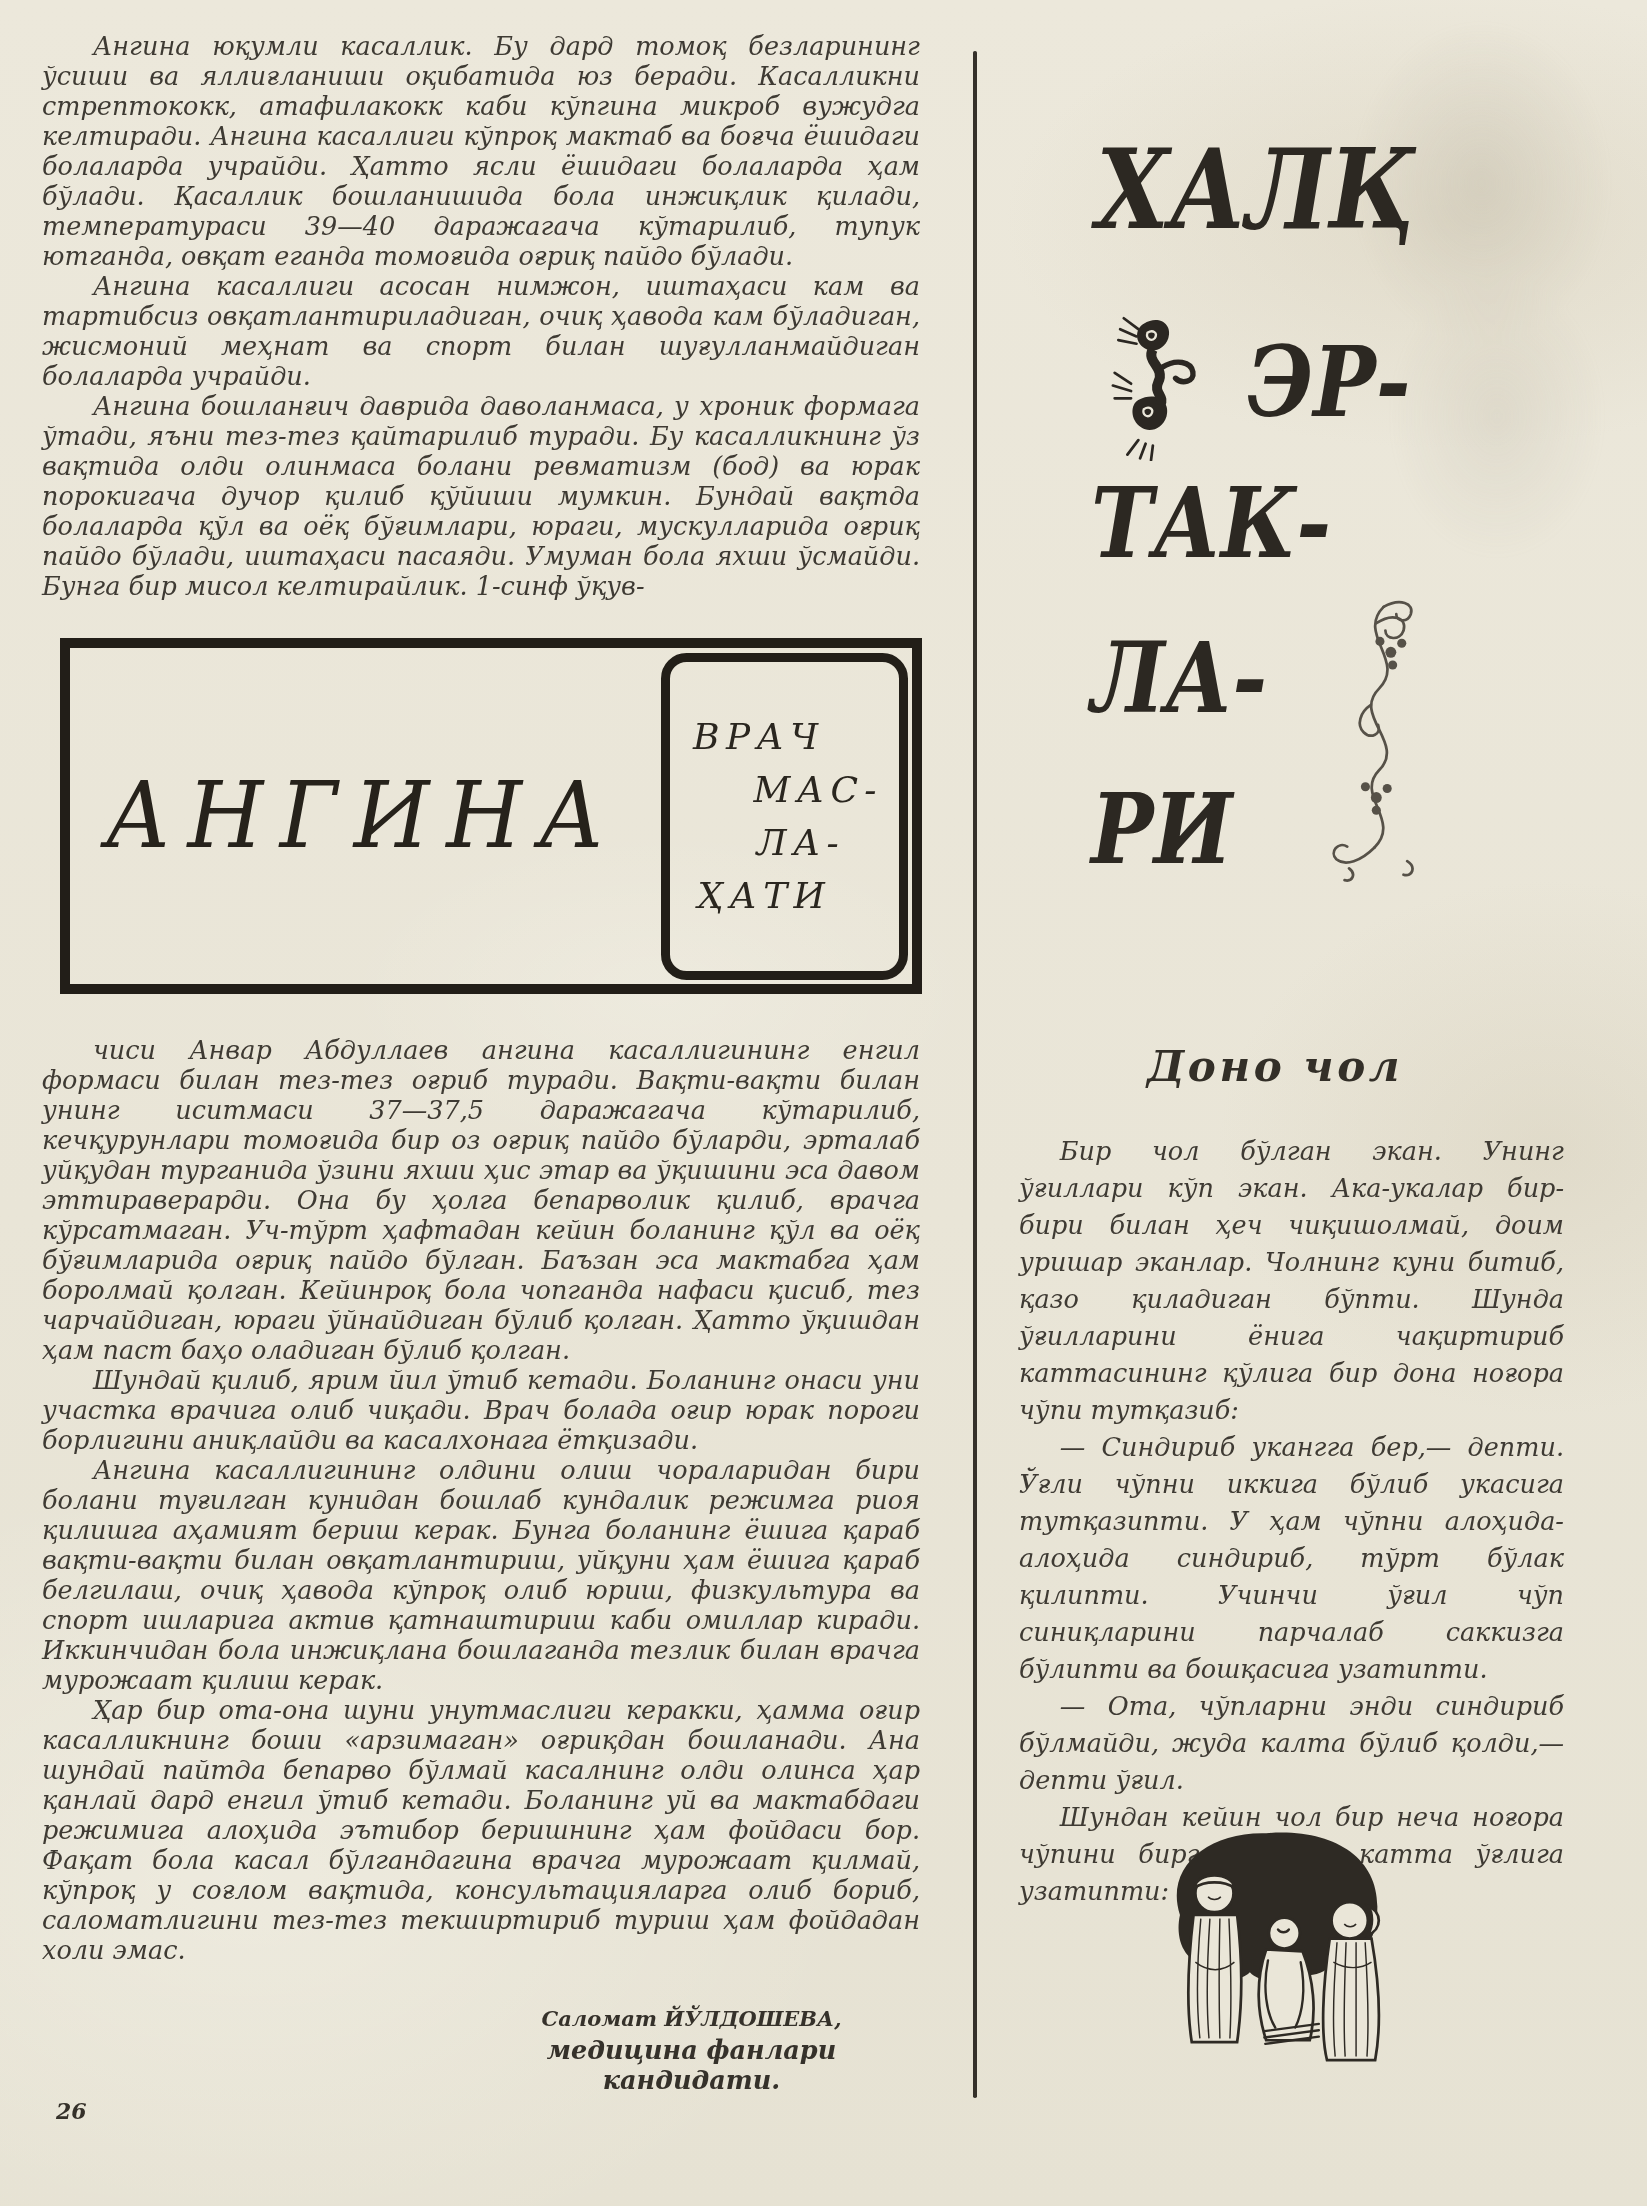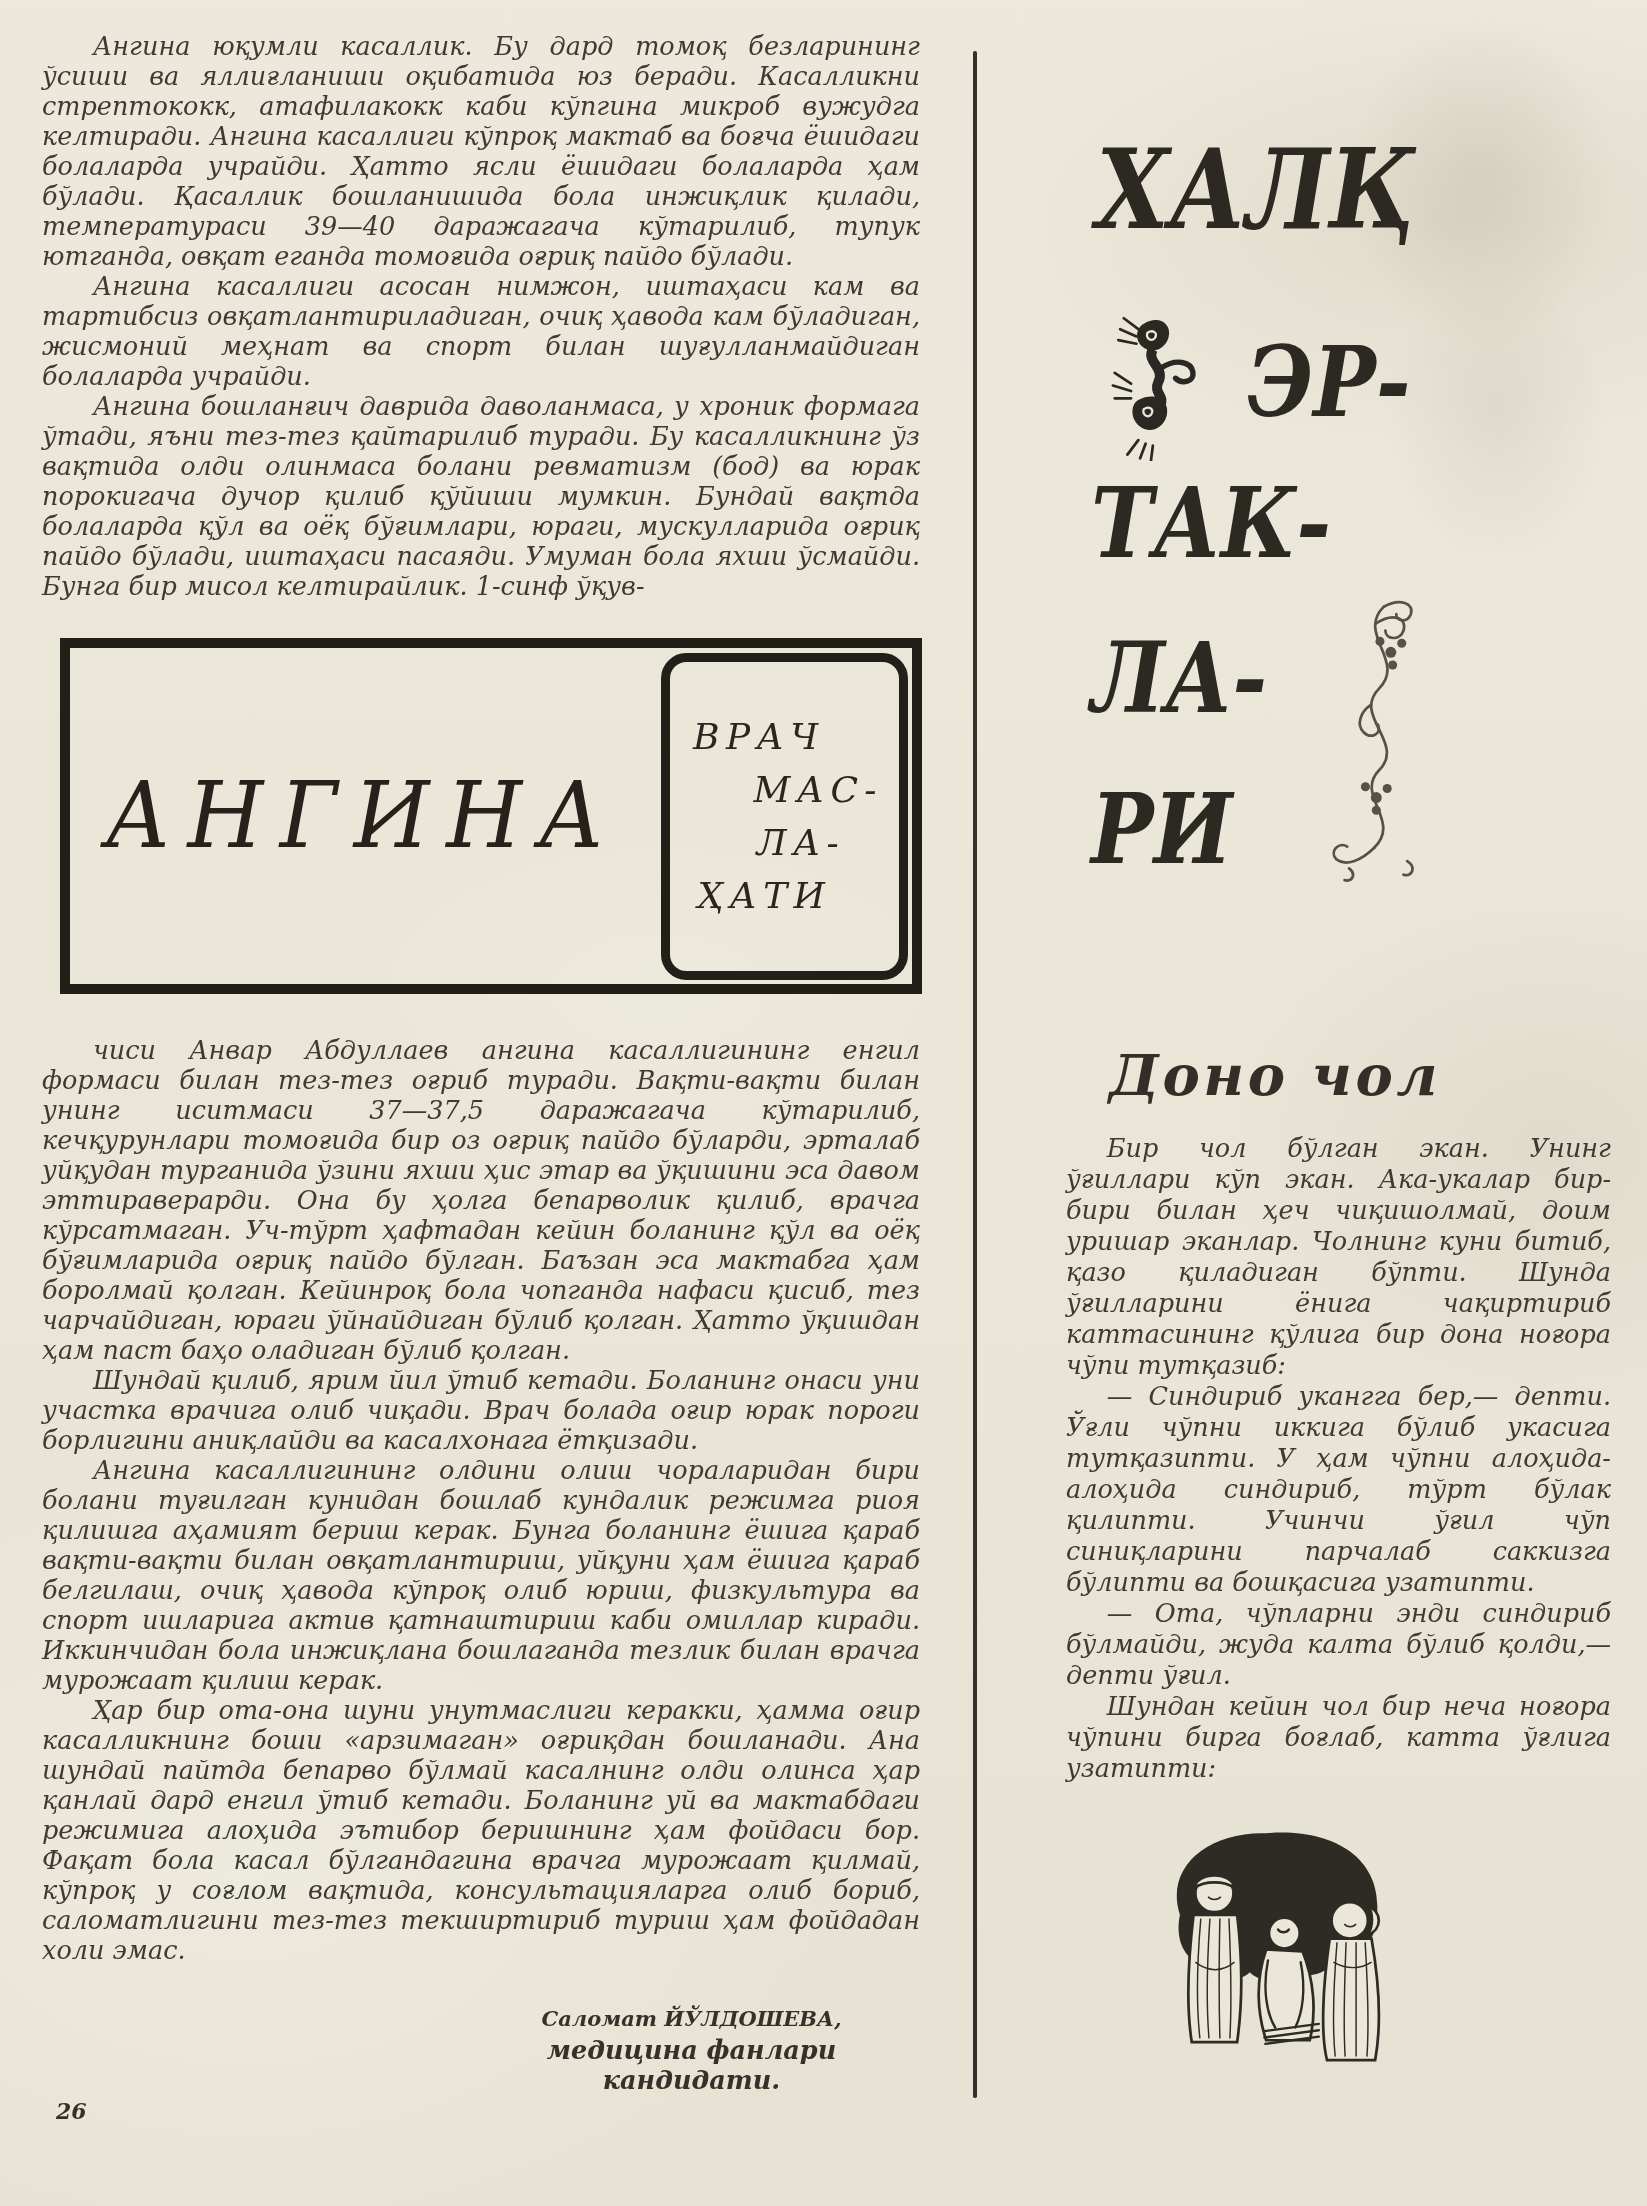--- a/index.html
+++ b/index.html
@@ -46,22 +46,22 @@
   .rubric{position:absolute;font-weight:bold;color:#2c2822;transform-origin:left top;transform:scaleX(.85);white-space:nowrap;}
   .rubric-halk{left:1096px;top:124px;font-size:111px;}
   .rubric-er {left:1247px;top:324px;font-size:98px;}
   .rubric-tak{left:1091px;top:465px;font-size:98px;}
   .rubric-la {left:1091px;top:620px;font-size:98px;}
   .rubric-ri {left:1091px;top:771px;font-size:98px;}
   .orn{position:absolute;}
   .orn-bird{left:1111px;top:311px;}
   .orn-vine{left:1320px;top:596px;}
   .story-title{position:absolute;left:1066px;top:1042px;width:418px;margin:0;text-align:center;
-    font-size:56px;letter-spacing:3.6px;font-weight:600;color:#332f28;}
-  .story{position:absolute;left:1066px;top:1133px;width:545px;font-size:25.5px;line-height:31px;text-align:justify;}
+    font-size:42px;letter-spacing:3.6px;font-weight:600;color:#332f28;}
+  .story{position:absolute;left:1019px;top:1133px;width:545px;font-size:25.5px;line-height:37px;text-align:justify;}
   .story p{margin:0;text-indent:1.6em;}
   .illus{position:absolute;left:1130px;top:1824px;}
 </style>
 </head>
 <body>
 
 <div class="page">
 
   <div class="ghost" style="left:1327px;top:9px;width:309px;height:582px;
               background:radial-gradient(ellipse 60% 40% at 50% 30%, rgba(165,158,140,.22), transparent 70%),

